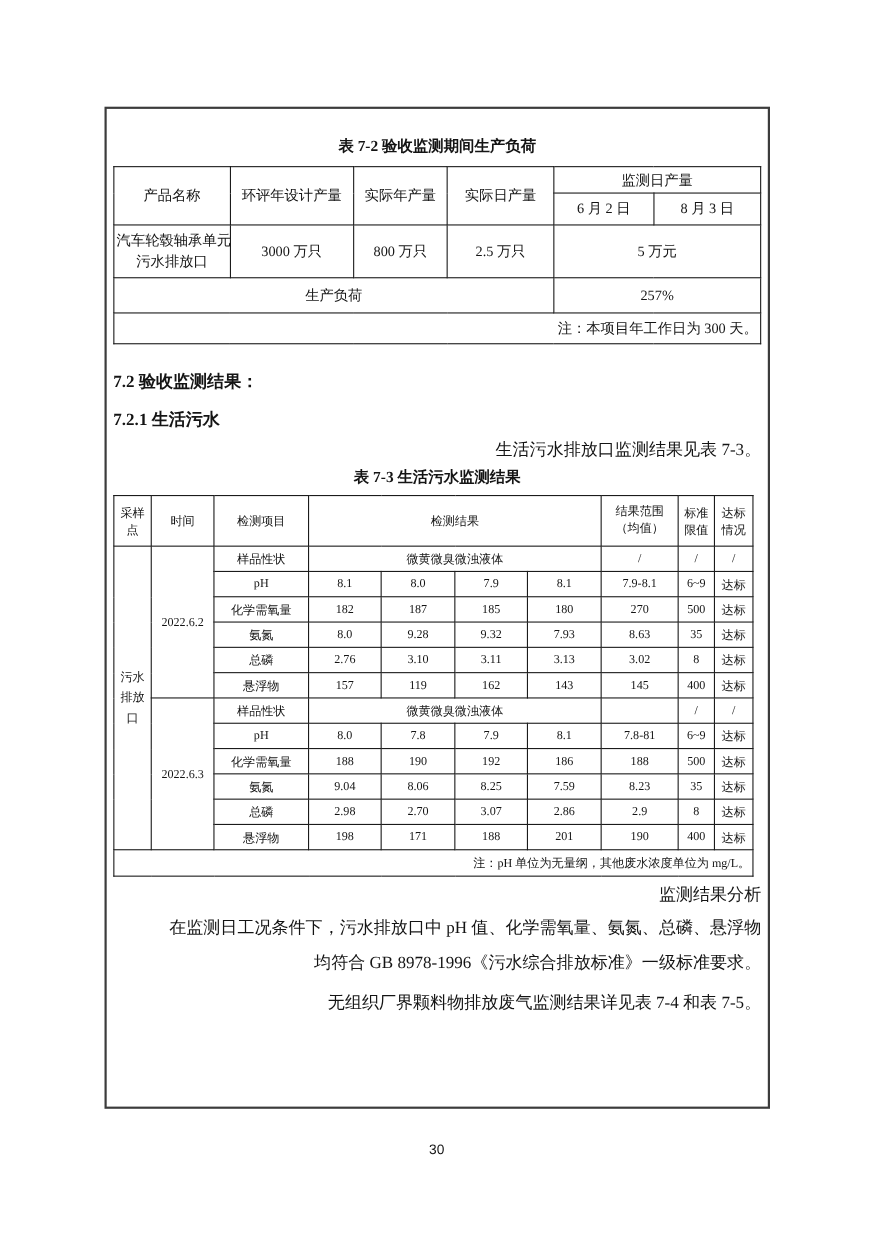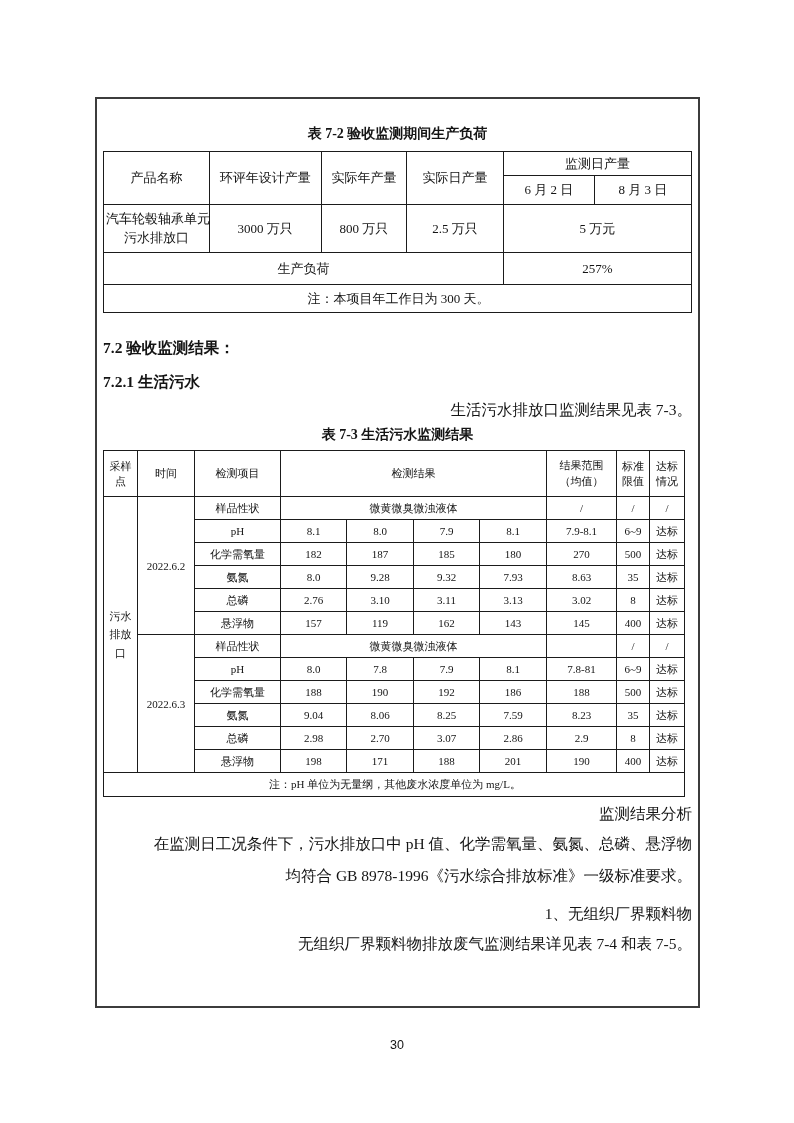--- a/index.html
+++ b/index.html
@@ -16,21 +16,21 @@
   #t73-title{margin-top:6px;margin-bottom:7px;}
   table{border-collapse:collapse;table-layout:fixed;background:#fff;}
   th,td{
     border:1px solid #1b1b1b;text-align:center;vertical-align:middle;
     font-weight:normal;padding:1px 2px;box-sizing:border-box;overflow:visible;
   }
   #t72{width:100%;font-size:13px;}
   #t73{width:581px;font-size:11px;}
   .h24{height:24px}.h29{height:29px}.h48{height:48px}.h32{height:32px}.h28{height:28px}
   .h46{height:46px}.h23{height:23px}.h24n{height:24px}
-  .note-cell{text-align:center;padding-left:4px;}
+  .note-cell{text-align:right;padding-left:4px;}
   .blk{display:block;white-space:nowrap;line-height:1.45;}
   .nw{white-space:nowrap;}
   .vcell{line-height:1.65;}
   .heading{font-weight:700;font-size:15.5px;line-height:20px;margin:0;}
   .para{font-size:15.5px;line-height:20px;margin:0;text-align:right;}
   .ind2{text-indent:2em;}
   .ind12{text-indent:1.2em;}
   #s72{margin-top:25px;}
   #s721{margin-top:14px;}
   #p721{margin-top:8px;}
@@ -252,18 +252,17 @@
     </tr>
   </tbody>
     </table>
 
   <p class="para ind2" id="analysis-title">监测结果分析</p>
   <p class="para" id="analysis">
     <span class="line">在监测日工况条件下，污水排放口中 pH 值、化学需氧量、氨氮、总磷、悬浮物</span>
     <span class="line">均符合 GB 8978-1996《污水综合排放标准》一级标准要求。</span>
   </p>
 
-  <p class="para ind2" id="item1">1、无组织厂界颗料物</p>
   <p class="para ind2" id="item3">无组织厂界颗料物排放废气监测结果详见表 7-4 和表 7-5。</p>
 
 </div>
 
 <div class="page-num">30</div>
 
 </body></html>

